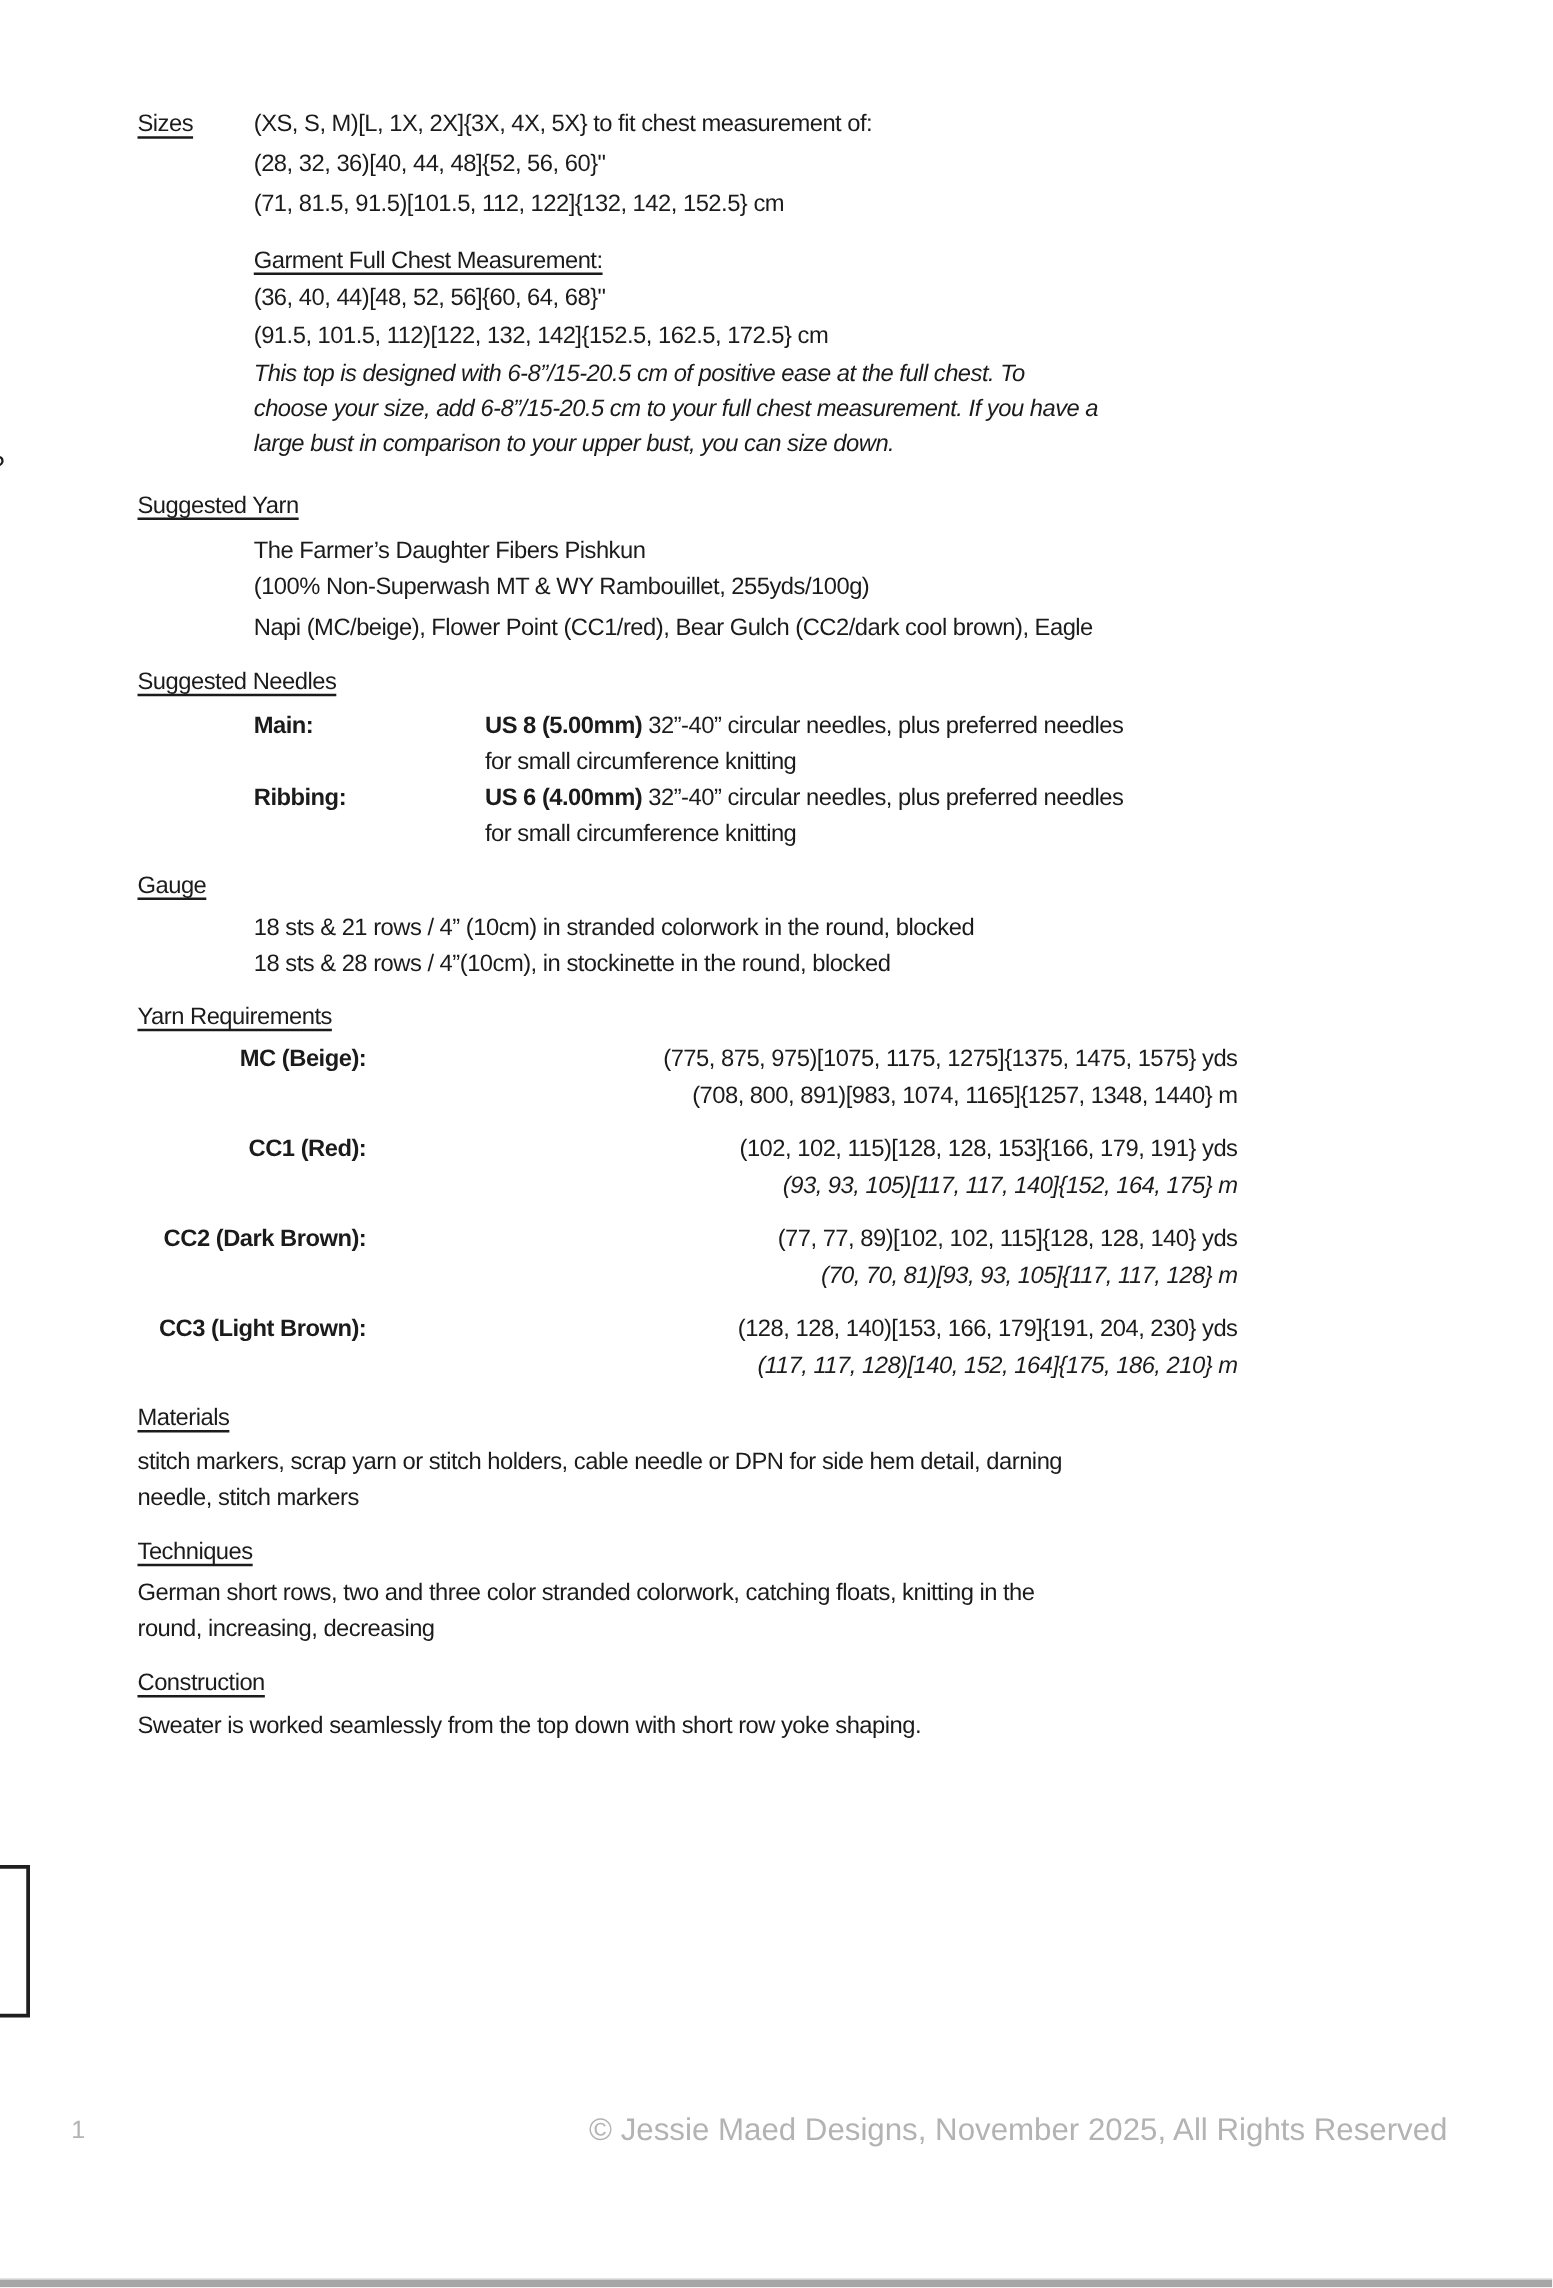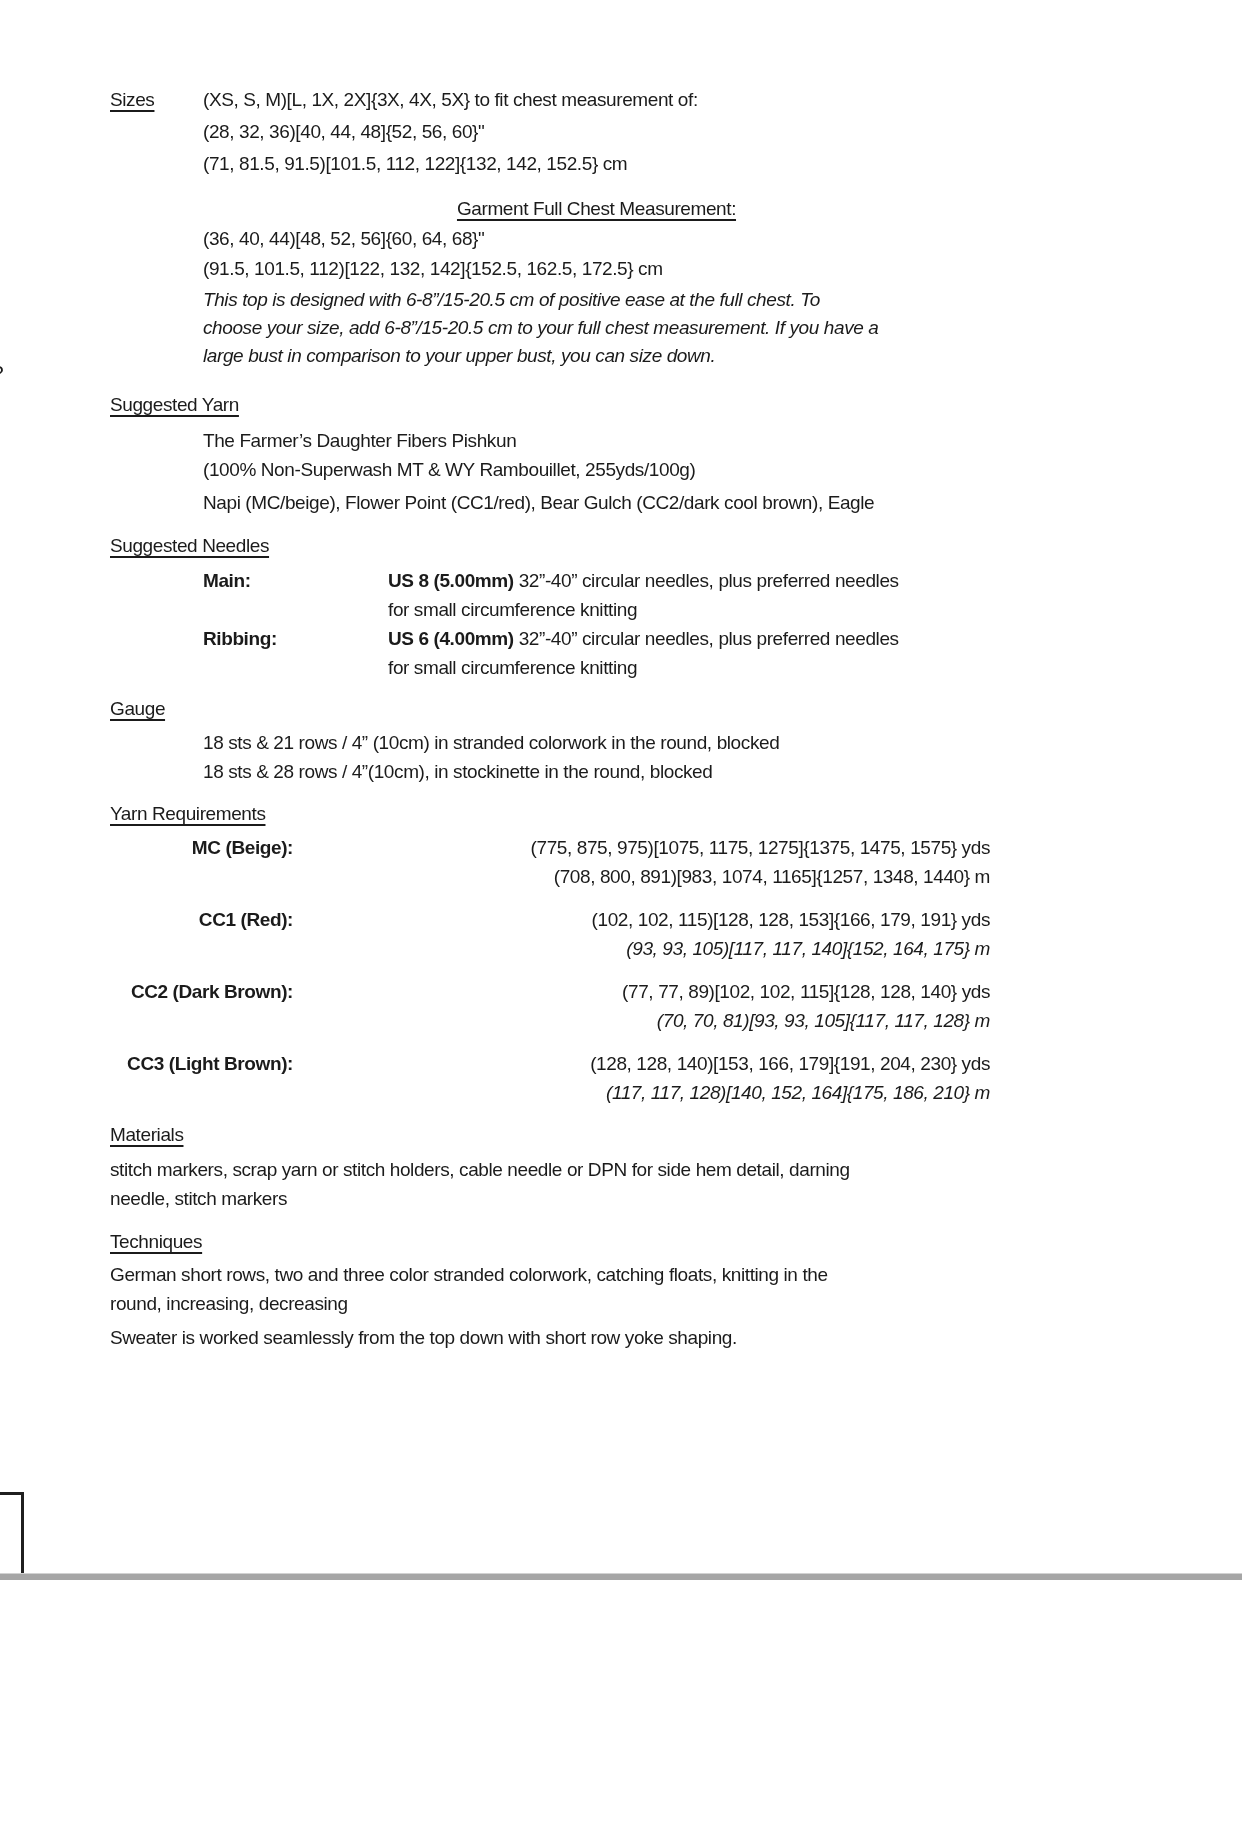--- a/index.html
+++ b/index.html
@@ -1,18 +1,18 @@
 <!DOCTYPE html>
 <html><head>
 <meta charset="utf-8">
 <style>
   html,body{margin:0;padding:0;background:#ffffff;}
   .page{
     position:relative;
-    width:1242px;height:1580px;
+    width:1242px;height:1830px;
     background:#ffffff;
     overflow:hidden;
     font-family:"Liberation Sans",sans-serif;
     color:#1b1b1b;
     font-size:19px;
     letter-spacing:-0.4px;
     line-height:29px;
   }
   .content{
     position:absolute;
@@ -25,21 +25,21 @@
     text-decoration:underline;
     text-underline-offset:4px;
     text-decoration-thickness:1.5px;
   }
   .heading{display:inline-block;}
   
   .sizes-row{display:flex;}
   .sizes-label-col{width:93px;flex:0 0 93px;}
   .sizes-block{line-height:32px;}
   .indent{margin-left:93px;}
-  .garment-heading{margin-top:14px;line-height:30px;text-align:center;}
+  .garment-heading{margin-top:14px;line-height:30px;}
   .garment-lines{line-height:30px;}
   .note{line-height:28px;margin-top:2px;}
   
   .sec-yarn-heading{margin-top:20px;}
   .yarn-brand{margin-top:7px;}
   .yarn-colors{margin-top:4px;}
   
   .sec-needles-heading{margin-top:14px;}
   .ndl-table{margin-top:6px;}
   .ndl-row{display:flex;}
@@ -201,20 +201,23 @@
     </div>
 
     <div class="sec-tech-heading">
       <span class="heading u">Techniques</span>
     </div>
     <div class="tech-body">
       <div>German short rows, two and three color stranded colorwork, catching floats, knitting in the</div>
       <div>round, increasing, decreasing</div>
     </div>
 
+    <div class="sec-con-heading">
+      <span class="heading u">Construction</span>
+    </div>
     <div class="con-body">Sweater is worked seamlessly from the top down with short row yoke shaping.</div>
 
   </div>
 
   <div class="footer-page-num">1</div>
   <div class="footer-copyright">© Jessie Maed Designs, November 2025, All Rights Reserved</div>
 
   <div class="bottom-bar"></div>
 
 </div>

